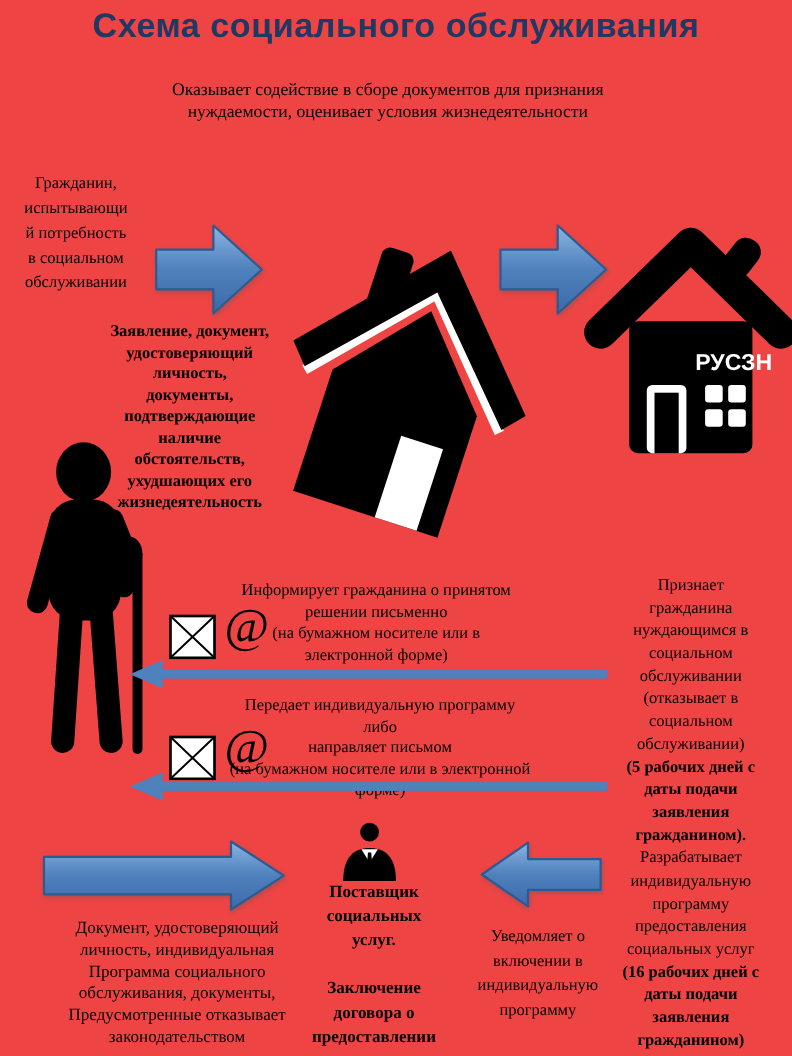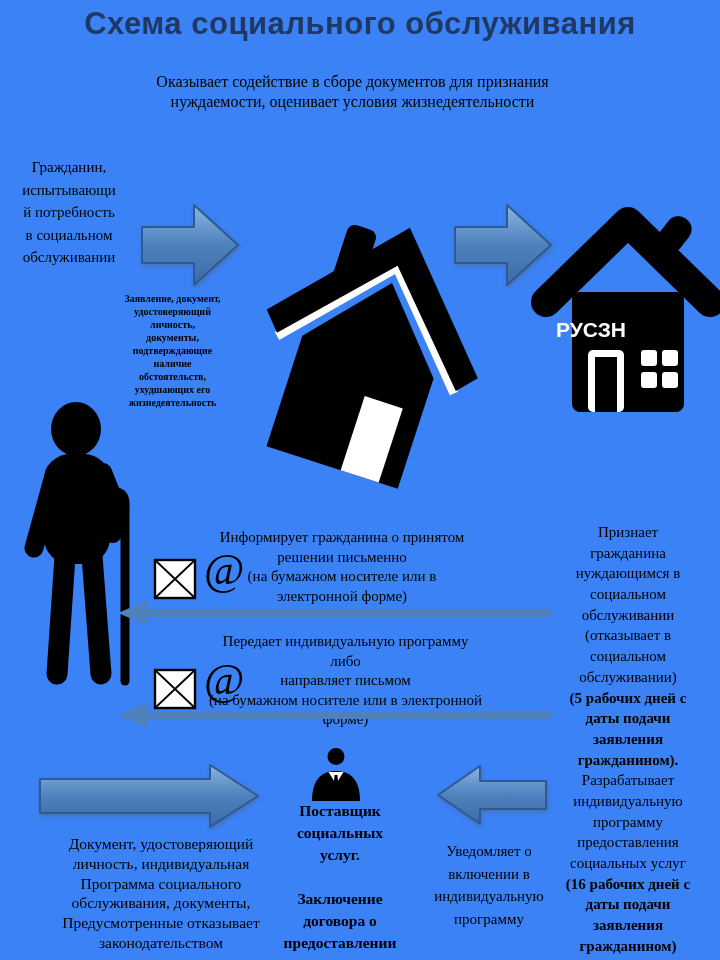--- a/index.html
+++ b/index.html
@@ -1,42 +1,42 @@
 <!DOCTYPE html>
 <html><head>
 <meta charset="utf-8">
 <style>
   html,body{margin:0;padding:0;background:#ffffff;}
   .canvas{
-    position:relative;width:720px;height:960px;background:#3b82f6;
+    position:relative;width:720px;height:960px;background:#ef4444;
     overflow:hidden;font-family:"Liberation Serif", serif;color:#000;
   }
   .abs{position:absolute;}
   .center{text-align:center;}
   .pre{white-space:pre-line;}
   .bold{font-weight:bold;}
   .title{
     width:720px;top:6px;left:0;text-align:center;
     font-family:"Liberation Sans", sans-serif;font-weight:bold;
     font-size:31px;letter-spacing:0.5px;color:#1f3864;margin:0;
   }
   .org-block{left:105px;top:72px;width:495px;font-size:16px;line-height:1.22;}
   .citizen{left:2px;top:156px;width:134px;font-size:15px;line-height:1.5;}
-  .appdocs{left:70px;top:292px;width:205px;font-size:10px;line-height:1.3;}
+  .appdocs{left:70px;top:292px;width:205px;font-size:15px;line-height:1.3;}
   .inform{left:208px;top:528px;width:268px;font-size:15px;line-height:1.3;}
   .transfer{left:208px;top:632px;width:275px;font-size:15px;line-height:1.3;}
   .rightcol{left:538px;top:522px;width:180px;font-size:15px;line-height:1.38;}
   .rightcol span{display:block;}
   .bottomdocs{left:10px;top:834px;width:302px;font-size:15.5px;line-height:1.28;}
   .provider{left:278px;top:800px;width:124px;font-size:15.5px;line-height:1.42;}
   .provider .gap{display:block;height:22px;}
   .notify{left:422px;top:840px;width:134px;font-size:15px;line-height:1.5;}
   .at-sign{font-family:"Liberation Serif", serif;font-size:44px;line-height:1;}
   .ruszn-label{
-    left:556px;top:318px;width:146px;text-align:left;color:#fff;
+    left:556px;top:318px;width:146px;text-align:right;color:#fff;
     font-family:"Liberation Sans", sans-serif;font-weight:bold;font-size:21px;
   }
   .shadow{filter:drop-shadow(1.5px 2.5px 2px rgba(90,90,90,0.45));}
   svg{display:block;overflow:visible;}
 </style>
 </head>
 <body>
 
 <div class="canvas">
 

